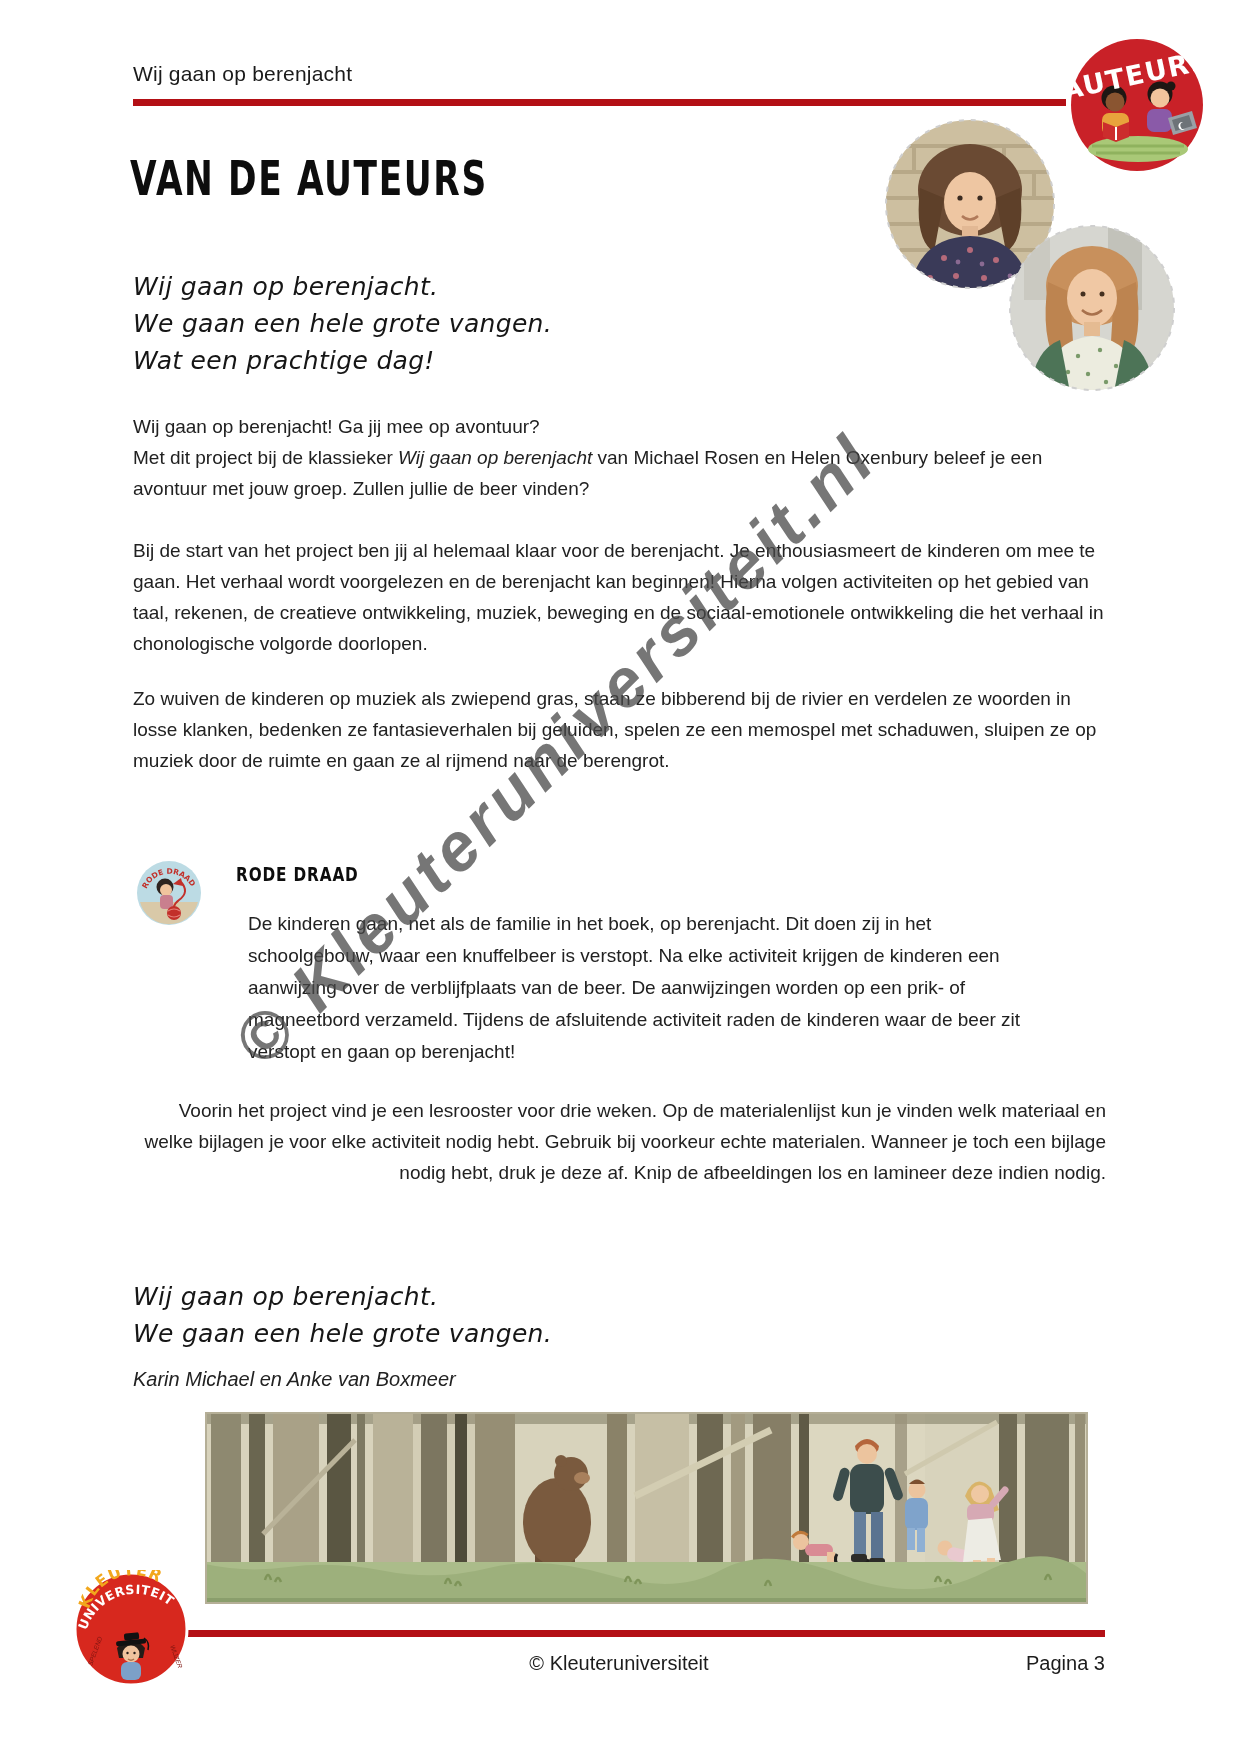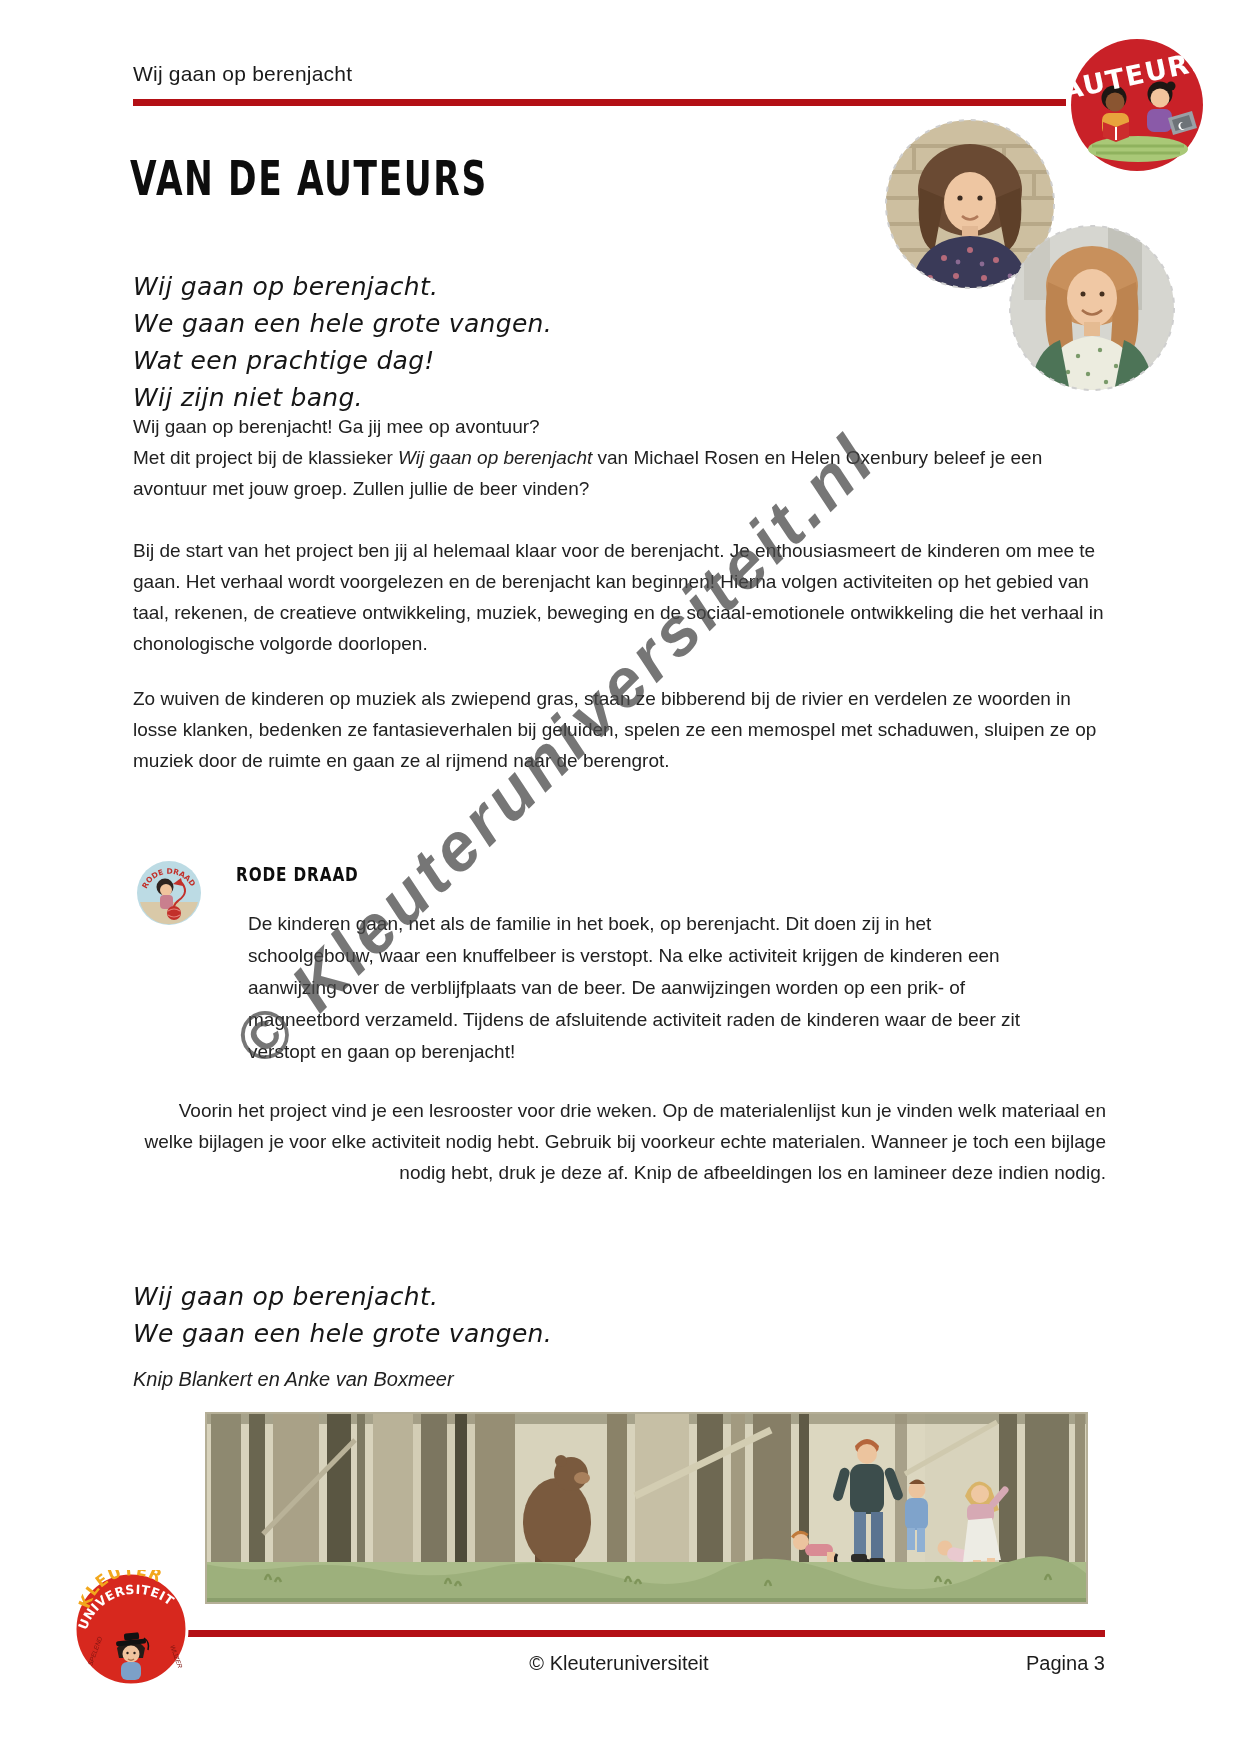--- a/index.html
+++ b/index.html
@@ -145,21 +145,20 @@
     </g>
     <circle cx="84" cy="84" r="82" fill="none" stroke="#cfcfcf" stroke-width="2" stroke-dasharray="5 7"></circle>
   </svg>
 
   <div class="abs display page-title">VAN DE AUTEURS</div>
 
   <div class="abs verse verse-intro">
     <div>Wij gaan op berenjacht.</div>
     <div>We gaan een hele grote vangen.</div>
     <div>Wat een prachtige dag!</div>
-    <div>Wij zijn niet bang.</div>
   </div>
 
   <p class="abs para p-intro">
     <span>Wij gaan op berenjacht! Ga jij mee op avontuur?</span><br>
     <span>Met dit project bij de klassieker </span><span class="book-title-italic">Wij gaan op berenjacht</span><span> van Michael Rosen en Helen Oxenbury beleef je een avontuur met jouw groep. Zullen jullie de beer vinden?</span>
   </p>
 
   <p class="abs para p-start">Bij de start van het project ben jij al helemaal klaar voor de berenjacht. Je enthousiasmeert de kinderen om mee te gaan. Het verhaal wordt voorgelezen en de berenjacht kan beginnen! Hierna volgen activiteiten op het gebied van taal, rekenen, de creatieve ontwikkeling, muziek, beweging en de sociaal-emotionele ontwikkeling die het verhaal in chonologische volgorde doorlopen.</p>
   <p class="abs para p-act">Zo wuiven de kinderen op muziek als zwiepend gras, staan ze bibberend bij de rivier en verdelen ze woorden in losse klanken, bedenken ze fantasieverhalen bij geluiden, spelen ze een memospel met schaduwen, sluipen ze op muziek door de ruimte en gaan ze al rijmend naar de berengrot.</p>
 
@@ -183,21 +182,21 @@
   <div class="abs display rd-heading">RODE DRAAD</div>
   <p class="rd-text">De kinderen gaan, net als de familie in het boek, op berenjacht. Dit doen zij in het schoolgebouw, waar een knuffelbeer is verstopt. Na elke activiteit krijgen de kinderen een aanwijzing over de verblijfplaats van de beer. De aanwijzingen worden op een prik- of magneetbord verzameld. Tijdens de afsluitende activiteit raden de kinderen waar de beer zit verstopt en gaan op berenjacht!</p>
 
   <p class="abs para p-voorin">Voorin het project vind je een lesrooster voor drie weken. Op de materialenlijst kun je vinden welk materiaal en welke bijlagen je voor elke activiteit nodig hebt. Gebruik bij voorkeur echte materialen. Wanneer je toch een bijlage nodig hebt, druk je deze af. Knip de afbeeldingen los en lamineer deze indien nodig.</p>
 
   <div class="abs verse verse-outro">
     <div>Wij gaan op berenjacht.</div>
     <div>We gaan een hele grote vangen.</div>
   </div>
 
-  <div class="abs authors-line">Knip Blankert en Anke van Boxmeer</div>
+  <div class="abs authors-line">Karin Michael en Anke van Boxmeer</div>
 
   <div class="abs watermark">© Kleuteruniversiteit.nl</div>
 
   <svg class="abs illustration" viewBox="0 0 883 192">
     <rect width="883" height="192" fill="#d8d3bc"></rect>
     <rect x="180" y="0" width="130" height="192" fill="#cfc9ae" opacity=".55"></rect>
     <rect x="600" y="0" width="120" height="192" fill="#e0dbc4" opacity=".5"></rect>
     <rect y="0" width="883" height="12" fill="#6a654e" opacity=".45"></rect>
 
     <g>

